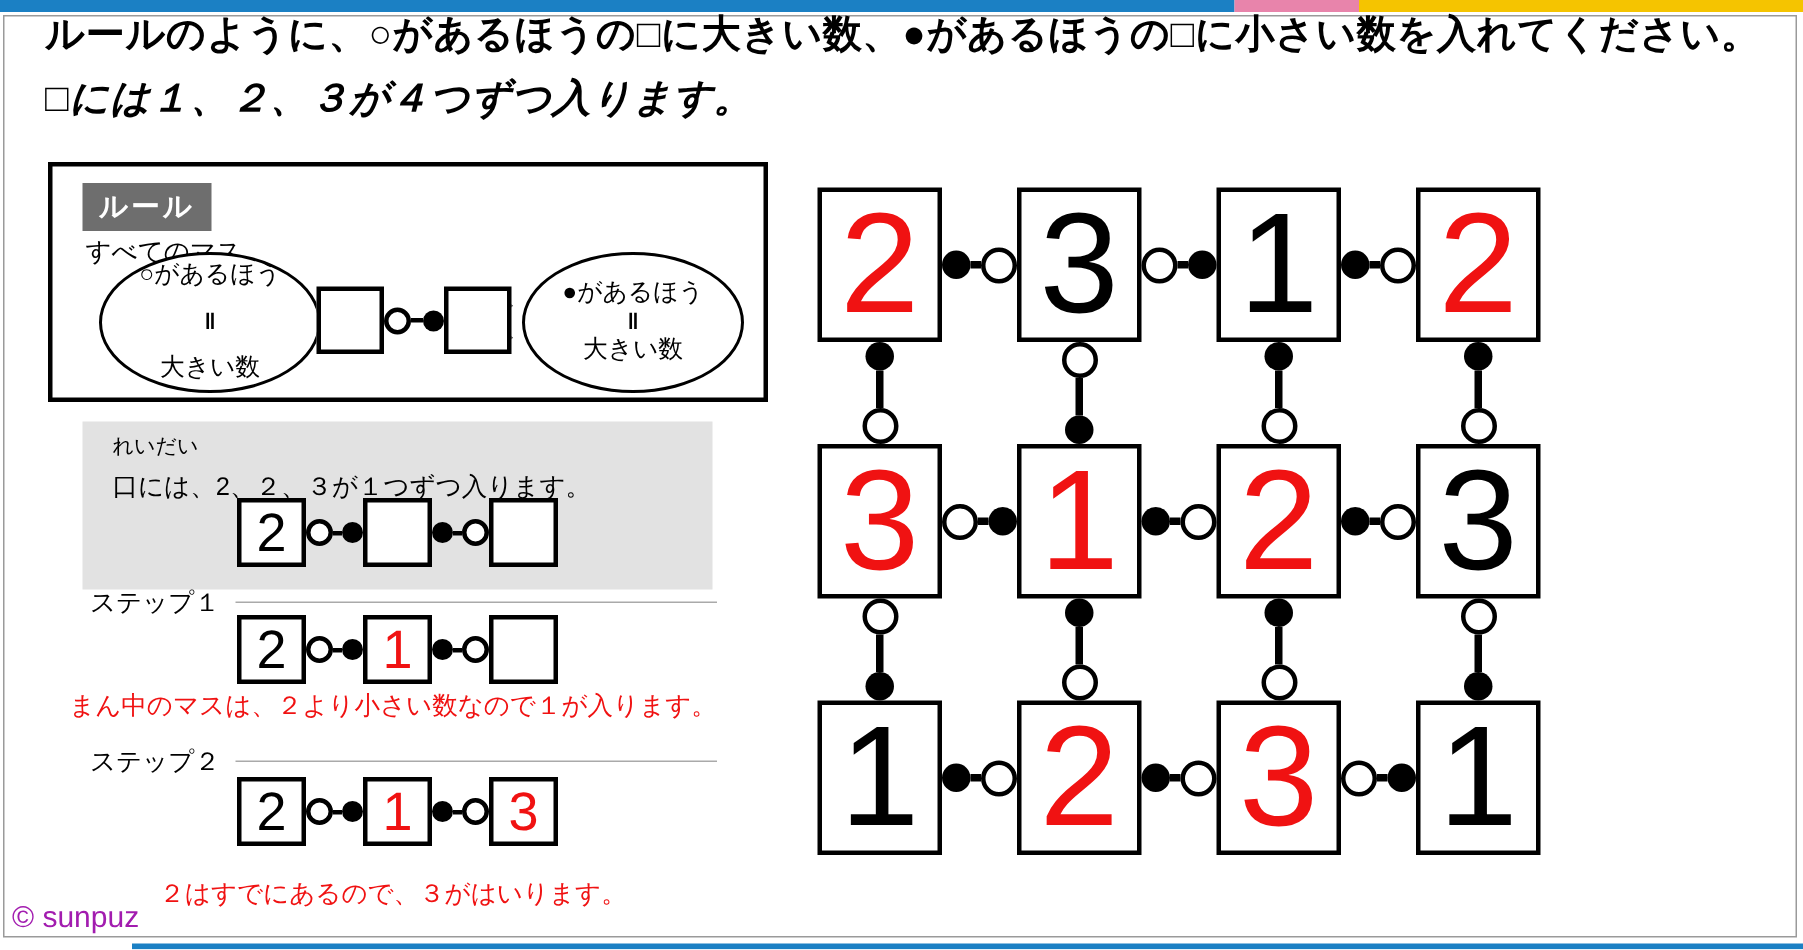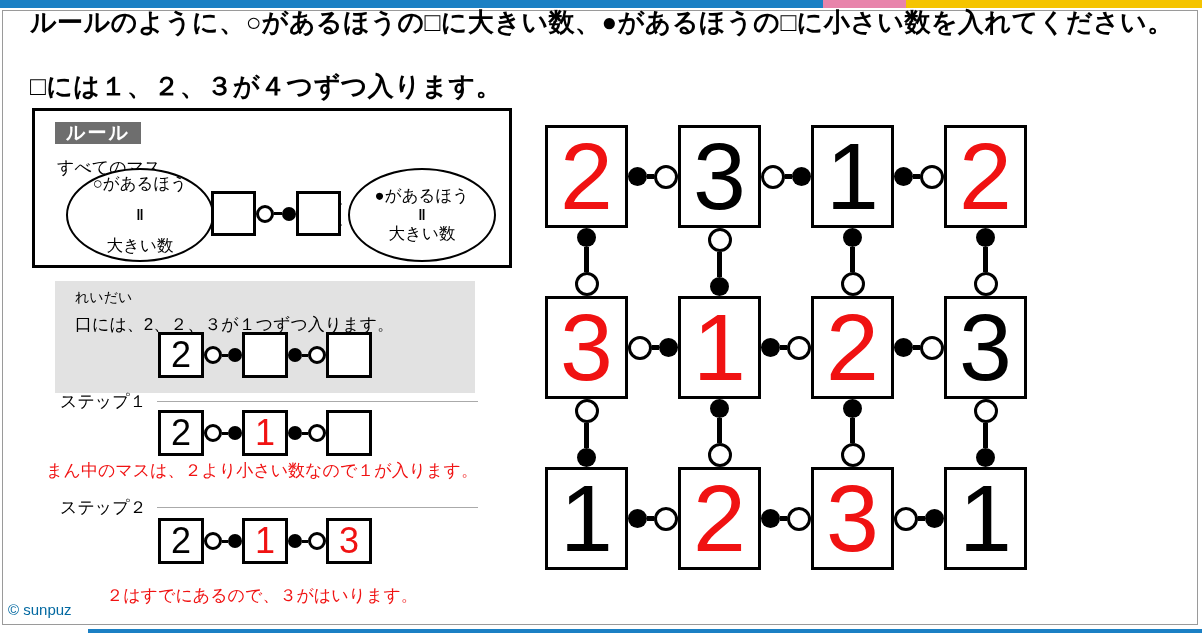--- a/index.html
+++ b/index.html
@@ -11,24 +11,24 @@
   .bar{position:absolute;height:8px;top:0;}
   .bar.blue{left:0;width:823px;background:var(--bar-blue,#1b80c4);}
   .bar.pink{left:823px;width:83px;background:var(--bar-pink,#e884ab);}
   .bar.yellow{left:906px;width:296px;background:var(--bar-yellow,#f5c400);}
   .bottombar{position:absolute;left:88px;top:629px;width:1114px;height:4px;background:var(--bar-blue,#1b80c4);}
   
   .frame{position:absolute;left:2px;top:10px;width:1194px;height:613px;border:1.5px solid #9a9a9a;background:#fff;}
   
   .title{position:absolute;left:30px;font-size:26px;font-weight:bold;letter-spacing:0.5px;white-space:nowrap;}
   .title.l1{top:5px;}
-  .title.l2{top:69px;}
+  .title.l2{top:48px;font-style:italic;}
   
   .rulebox{position:absolute;left:32px;top:108px;width:474px;height:154px;border:3px solid #000;background:#fff;}
-  .rule-label{position:absolute;left:20px;top:11px;width:86px;height:22px;background:var(--rule-label-bg,#6e6e6e);
+  .rule-label{position:absolute;left:20px;top:11px;width:86px;height:32px;background:var(--rule-label-bg,#6e6e6e);
     color:#fff;font-weight:bold;font-size:19px;display:flex;align-items:center;justify-content:center;letter-spacing:2px;}
   .rule-sub{position:absolute;left:22px;top:45px;font-size:17px;}
   .bubble{position:absolute;top:57px;width:144px;height:90px;border:2px solid #000;border-radius:50%;background:#fff;
     display:flex;flex-direction:column;align-items:center;justify-content:center;font-size:16.5px;line-height:1.2;z-index:2;text-align:center;}
   .bubble.left{left:31px;gap:12px;}
   .bubble.right{left:313px;}
   .bubble .eq{font-size:15px;font-weight:bold;}
   .tail{position:absolute;width:15px;height:15px;background:#fff;z-index:1;top:95px;}
   .tail.tr{left:166px;border-top:2px solid #000;border-right:2px solid #000;transform:rotate(45deg);}
   .tail.tl{left:297px;border-top:2px solid #000;border-left:2px solid #000;transform:rotate(-45deg);}
@@ -53,21 +53,21 @@
   
   .strip{position:absolute;width:214px;height:46px;}
   .scell{position:absolute;top:0;width:46px;height:46px;border:3px solid #000;background:#fff;box-sizing:border-box;
     display:flex;align-items:center;justify-content:center;font-size:36px;}
   .sconn{position:absolute;top:0;height:46px;width:38px;display:flex;align-items:center;justify-content:space-between;}
   
   .stephdr{position:absolute;left:60px;width:418px;display:flex;align-items:center;font-size:17px;}
   .stephdr .rule-line{flex:1;height:1.5px;background:#aaa;margin-left:10px;}
   .note{position:absolute;left:38px;width:448px;text-align:center;font-size:17px;color:var(--number-red,#f01212);white-space:nowrap;}
   
-  .copyright{position:absolute;left:8px;top:601px;font-size:15px;color:#0369a1;}
+  .copyright{position:absolute;left:8px;top:601px;font-size:20px;color:#a21caf;}
   
   .puzzle{position:absolute;left:545px;top:125px;width:482px;height:445px;}
   .pcell{position:absolute;width:83px;height:103px;border:3px solid #000;background:#fff;box-sizing:border-box;
     display:flex;align-items:center;justify-content:center;font-size:95px;line-height:1;}
   .hconn{position:absolute;width:50px;height:24px;display:flex;align-items:center;justify-content:space-between;}
   .vconn{position:absolute;width:24px;height:68px;display:flex;flex-direction:column;align-items:center;justify-content:space-between;}
   .red{color:var(--number-red,#f01212);}
 </style>
 </head>
 <body>

